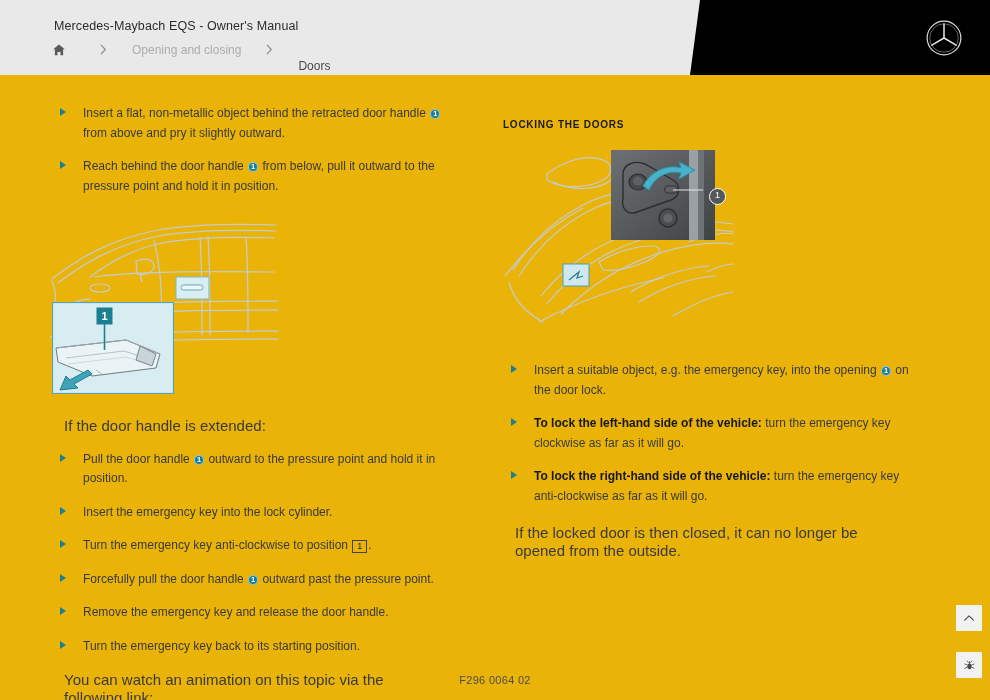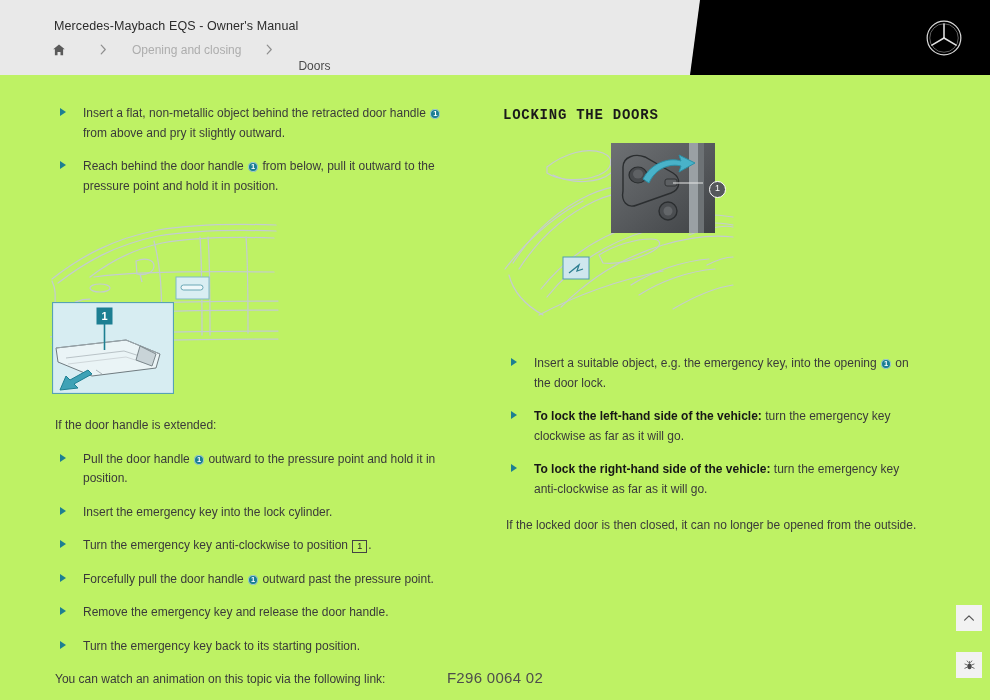--- a/index.html
+++ b/index.html
@@ -21,59 +21,59 @@
     white-space:nowrap;
   }
   .breadcrumb{position:absolute;left:52px;top:41px;display:flex;align-items:center;gap:16px;height:18px;}
   .bc-home{width:14px;height:14px;display:block;margin-right:9px;}
   .bc-sep{font-size:11px;color:#8f8f8f;margin:0 9px;line-height:1;}
   .bc-link{font-size:12px;color:#adadad;white-space:nowrap;}
   .bc-current{font-size:12px;color:#4a4a4a;white-space:nowrap;margin-top:32px;}
   .logo{position:absolute;right:27px;top:19px;width:38px;height:38px;}
 
   
-  .content{position:absolute;left:0;top:75px;width:990px;height:625px;background:#bef264;}
+  .content{position:absolute;left:0;top:75px;width:990px;height:625px;background:#eab308;}
   .col-left{position:absolute;left:52px;top:28px;width:400px;}
   .col-right{position:absolute;left:503px;top:28px;width:418px;}
 
   .sect-head{
-    font-size:14px;font-weight:bold;color:#1a1a1a;letter-spacing:.75px;margin:4px 0 22px 0;font-family:Liberation Mono, monospace;
+    font-size:10px;font-weight:bold;color:#1a1a1a;letter-spacing:.75px;margin:16px 0 22px 0;
   }
 
   
   .ul{list-style:none;margin:0;padding:0;}
   .li{position:relative;padding-left:31px;margin-bottom:14px;}
   .li:last-child{margin-bottom:0;}
   .tri{
     position:absolute;left:8px;top:5px;width:0;height:0;
     border-left:6px solid #1d7f92;border-top:4px solid transparent;border-bottom:4px solid transparent;
   }
   .txt{font-size:12px;line-height:17.5px;color:#3a3a3a;}
   .txt b{font-weight:bold;color:#171717;}
-  .para{font-size:12px;line-height:17.5px;color:#3a3a3a;margin:3px;}
+  .para{font-size:15px;line-height:17.5px;color:#3a3a3a;margin:12px;}
   .para-gap-top{margin-top:16px;}
   .para-gap-top2{margin-top:19px;}
 
   
   .badge{
     display:inline-block;width:10px;height:10px;border-radius:50%;
     background:#1a7f93;color:#fff;font-size:7.5px;line-height:10px;text-align:center;
     vertical-align:1px;font-weight:bold;margin:0 1px;
     box-shadow:0 0 0 1px rgba(255,255,255,.6) inset;
   }
   
   .boxnum{
     display:inline-block;min-width:9px;padding:0 2px;border:1px solid #444;
     font-size:9px;line-height:11px;text-align:center;color:#222;vertical-align:0px;margin:0 1px;
   }
   .fig-right-wrap{position:relative;margin:0 0 18px 0;height:190px;}
 
   .figcaption{
     position:absolute;left:0;right:0;bottom:14px;text-align:center;
-    font-size:15px;color:#4d4d4d;letter-spacing:.3px;
+    font-size:11px;color:#4d4d4d;letter-spacing:.3px;
   }
 
   
   .fab{
     position:absolute;right:8px;width:26px;height:26px;background:#f2f2f2;
     display:flex;align-items:center;justify-content:center;cursor:pointer;
   }
   .fab-top{top:605px;}
   .fab-bot{top:652px;}
 </style>

